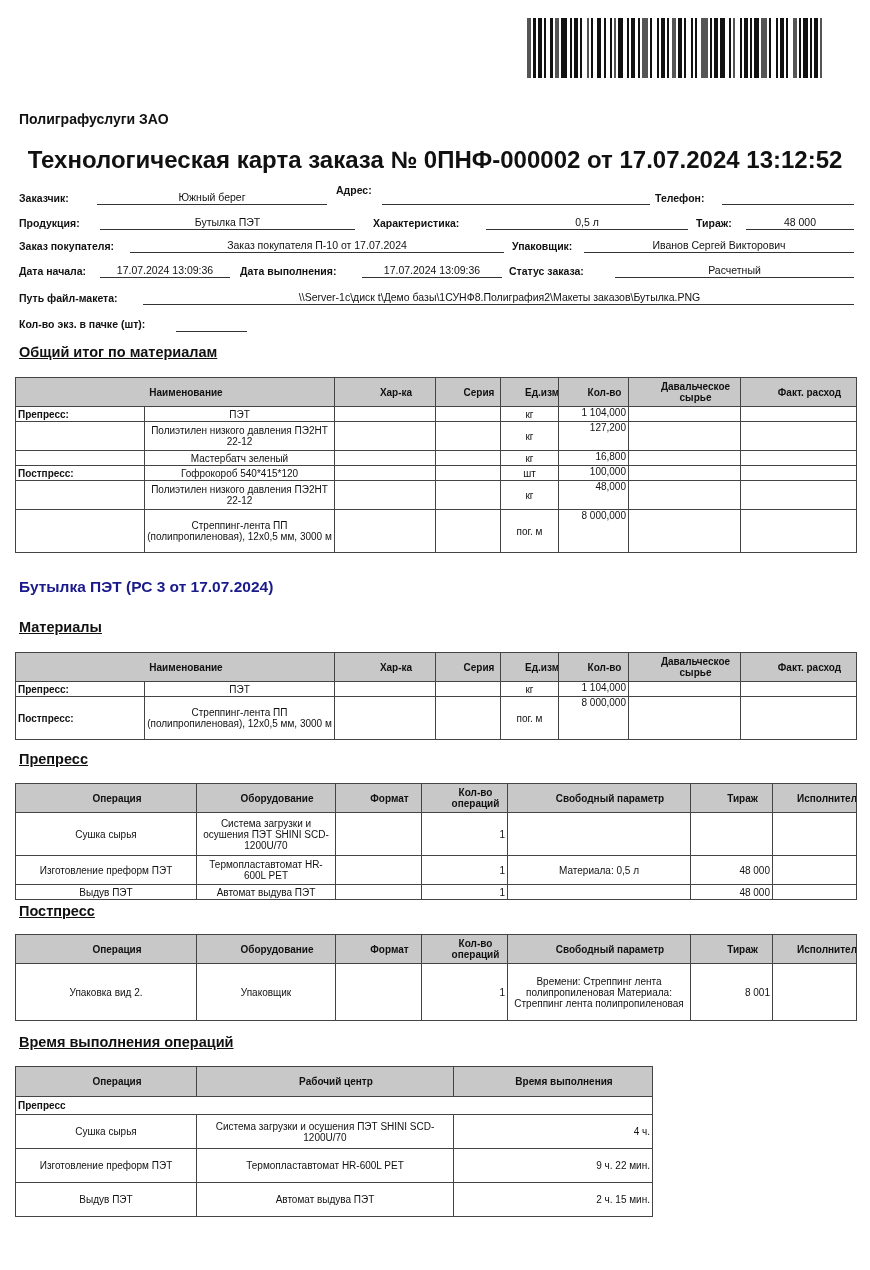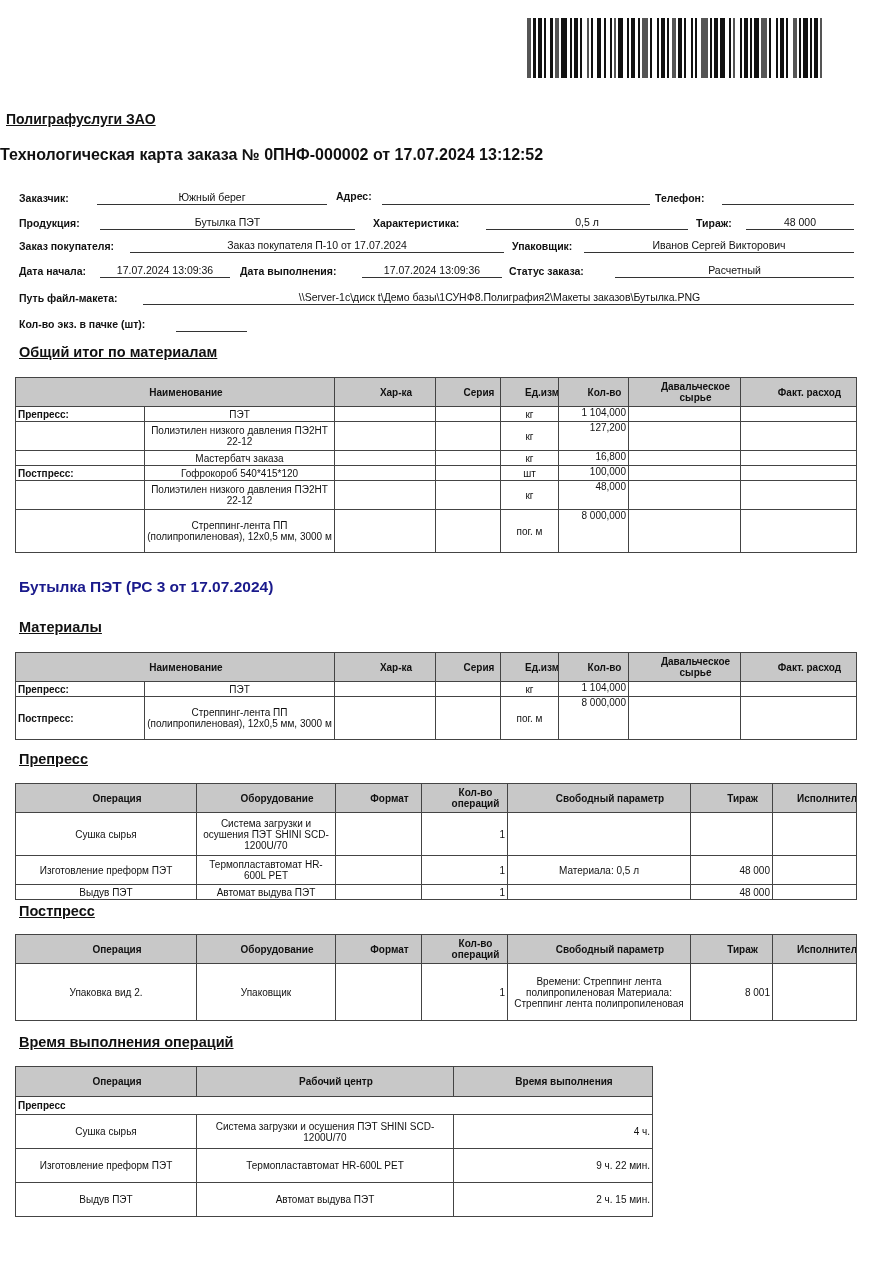--- a/index.html
+++ b/index.html
@@ -1,22 +1,22 @@
 <!DOCTYPE html>
 <html><head>
 <meta charset="utf-8">
 <style>
   html, body { margin:0; padding:0; background:#ffffff; }
   body { width:870px; height:1270px; position:relative; overflow:hidden;
          font-family:"Liberation Sans", sans-serif; color:#111; }
   .abs { position:absolute; }
   .barcode { left:527px; top:18px; width:298px; height:60px; display:flex; align-items:stretch; }
   .barcode span { display:block; height:100%; }
-  .company { left:6px; top:111px; font-size:14px; font-weight:bold; text-decoration:underline; }
-  .doc-title { left:0; width:870px; top:146px; font-size:16px; font-weight:bold; }
+  .company { left:19px; top:111px; font-size:14px; font-weight:bold; }
+  .doc-title { left:0; width:870px; top:146px; text-align:center; font-size:24px; font-weight:bold; }
   .lbl { font-size:10.5px; font-weight:bold; white-space:nowrap; }
   .fld { font-size:10.5px; border-bottom:1.5px solid #333; text-align:center; height:13px; line-height:13px; white-space:nowrap; overflow:hidden; }
   .fld.left { text-align:center; padding-left:2px; }
   .sec-h { font-size:14.5px; font-weight:bold; text-decoration:underline; }
   .blue-h { font-size:15.5px; font-weight:bold; color:#1a1a8c; }
   table.grid { border-collapse:collapse; position:absolute; table-layout:fixed; }
   table.grid td, table.grid th { border:1.5px solid #444; font-size:10px; padding:0 2px; vertical-align:middle; overflow:hidden; }
   table.grid th { background:#c8c8c8; font-weight:bold; text-align:center; line-height:11px;padding-left:24px; }
   .c { text-align:center; }
   .r { text-align:right; }
@@ -130,21 +130,21 @@
     <span style="width: 2.12857px; background: rgb(255, 255, 255);"></span>
     <span style="width: 2.12857px; background: rgb(85, 85, 85);"></span>
     <span style="width: 2.12857px; background: rgb(255, 255, 255);"></span>
   </div>
 
 <div class="abs company">Полиграфуслуги ЗАО</div>
 <div class="abs doc-title">Технологическая карта заказа № 0ПНФ-000002 от 17.07.2024 13:12:52</div>
 
 <div class="abs lbl" style="left:19px;top:192px">Заказчик:</div>
 <div class="abs fld" style="left:97px;top:191px;width:230px">Южный берег</div>
-<div class="abs lbl" style="left:336px;top:190px">Адрес:</div>
+<div class="abs lbl" style="left:336px;top:184px">Адрес:</div>
 <div class="abs fld" style="left:382px;top:191px;width:268px"></div>
 <div class="abs lbl" style="left:655px;top:192px">Телефон:</div>
 <div class="abs fld" style="left:722px;top:191px;width:132px"></div>
 
 <div class="abs lbl" style="left:19px;top:217px">Продукция:</div>
 <div class="abs fld" style="left:100px;top:216px;width:255px">Бутылка ПЭТ</div>
 <div class="abs lbl" style="left:373px;top:217px">Характеристика:</div>
 <div class="abs fld" style="left:486px;top:216px;width:202px">0,5 л</div>
 <div class="abs lbl" style="left:696px;top:217px">Тираж:</div>
 <div class="abs fld" style="left:746px;top:216px;width:108px">48 000</div>
@@ -206,21 +206,21 @@
         <td class="c">Полиэтилен низкого давления ПЭ2НТ 22-12</td>
         <td class="c"></td>
         <td class="c"></td>
         <td class="c">кг</td>
         <td class="rt">127,200</td>
         <td class="c"></td>
         <td class="c"></td>
       </tr>
       <tr style="height: 15px;">
         <td class="stage"></td>
-        <td class="c">Мастербатч заказа</td>
+        <td class="c">Мастербатч зеленый</td>
         <td class="c"></td>
         <td class="c"></td>
         <td class="c">кг</td>
         <td class="rt">16,800</td>
         <td class="c"></td>
         <td class="c"></td>
       </tr>
       <tr style="height: 15px;">
         <td class="stage">Постпресс:</td>
         <td class="c">Гофрокороб 540*415*120</td>

